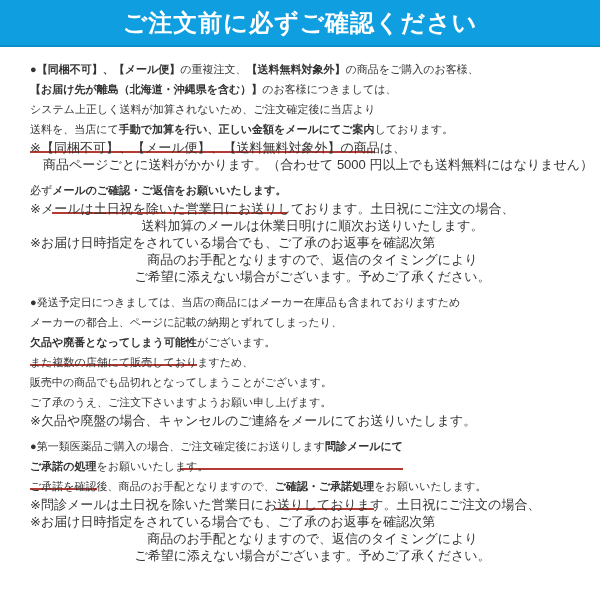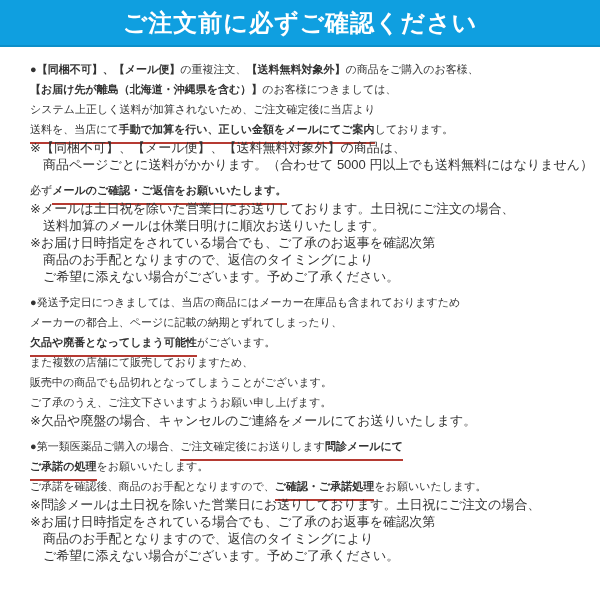--- a/index.html
+++ b/index.html
@@ -38,25 +38,25 @@
   .ln {
     font-size: 11px;
     line-height: 20px;
     white-space: nowrap;
   }
   .nt {
     font-size: 13px;
     line-height: 17px;
     white-space: nowrap;
   }
-  .nt.cont { padding-left: 13px; }
+  .nt.cont { padding-left: 13px; text-align: center; }
   .b { font-weight: bold; }
   .u {
     border-bottom: 2px solid var(--red, #b53a32);
-    padding-bottom: 7px;
+    padding-bottom: 16px;
   }
 </style>
 </head>
 <body>
 
 <div id="page">
 
   <div class="header">
     <div class="header-title">ご注文前に必ずご確認ください</div>
   </div>

